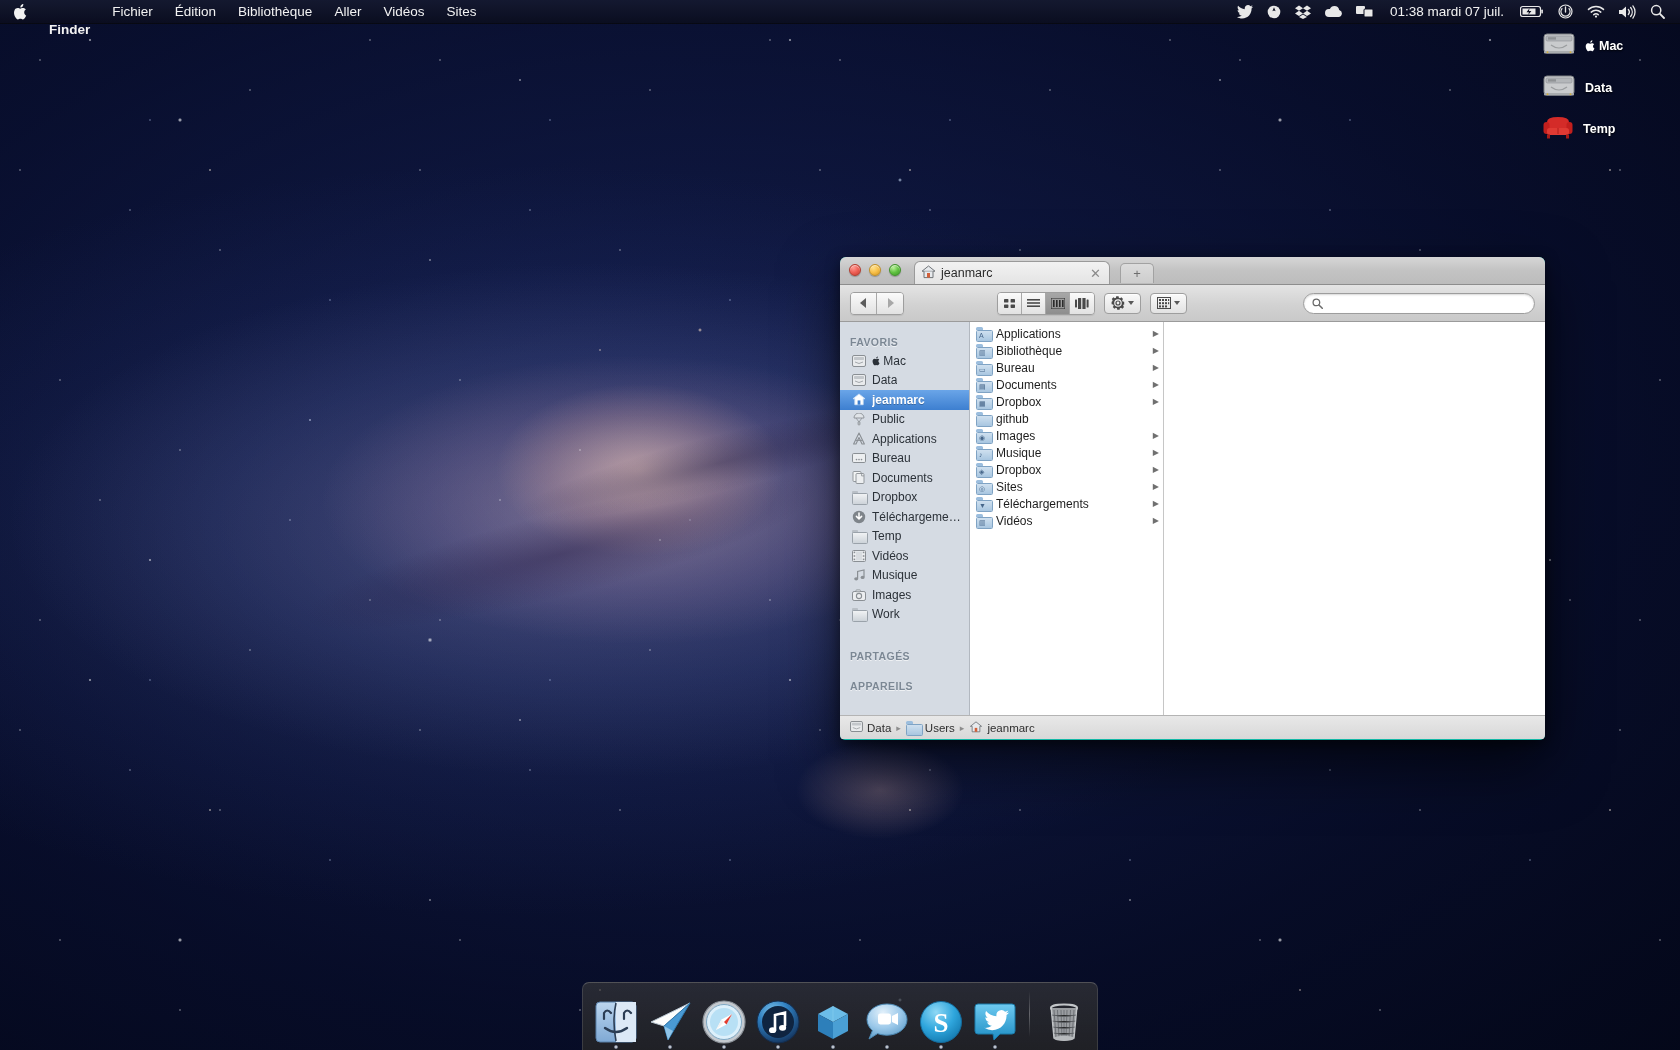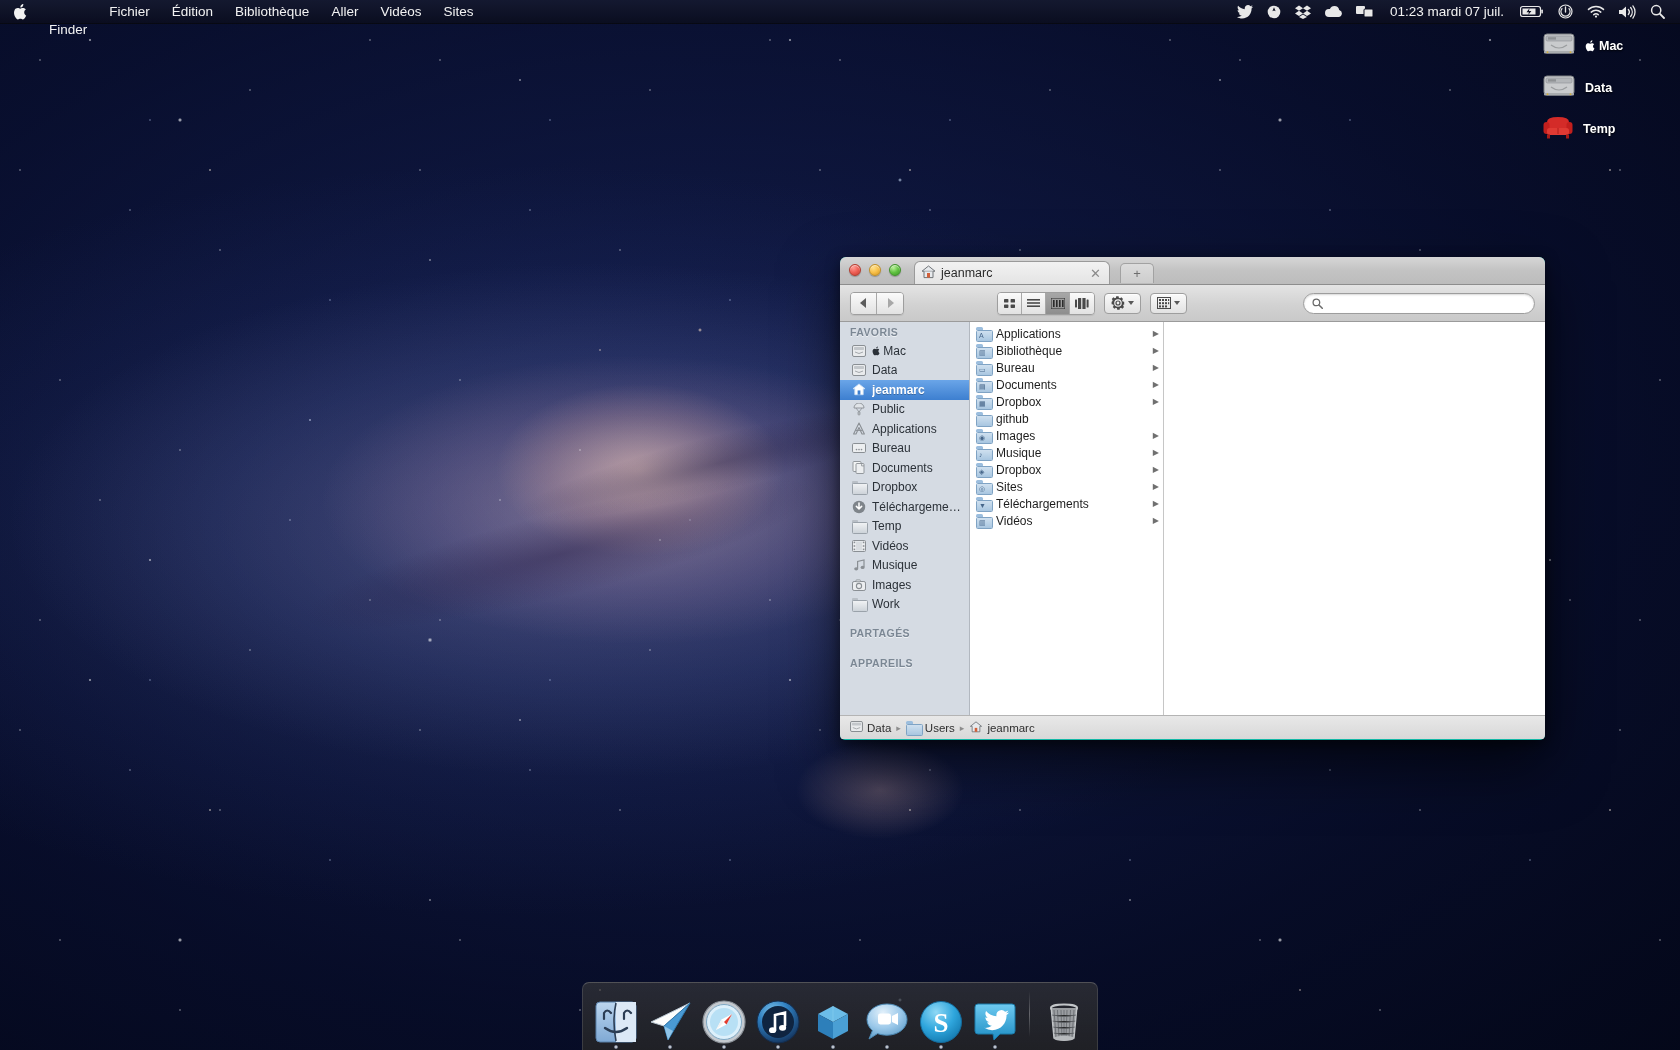--- a/index.html
+++ b/index.html
@@ -80,21 +80,21 @@
     position:absolute; top:0; left:0; right:0; height:24px;
     background: linear-gradient(to bottom, rgba(22,26,48,0.86) 0%, rgba(10,13,30,0.90) 100%);
     border-bottom:1px solid rgba(0,0,0,0.6);
     display:flex; align-items:center;
     color:#f2f2f2; font-size:13.5px;
     z-index:900;
   }
   .mb-left { display:flex; align-items:center; height:100%; }
   .mb-item { padding:0 11px; height:100%; display:flex; align-items:center; line-height:1; white-space:nowrap; }
   .mb-apple { padding:0 11px 0 13px; font-size:15px; }
-  .mb-bold { font-weight:normal;margin-top:37px; }
+  .mb-bold { font-weight:bold;margin-top:37px; }
   .mb-right { margin-left:auto; display:flex; align-items:center; height:100%; padding-right:8px; }
   .mb-icon { padding:0 7px; height:100%; display:flex; align-items:center; }
   .mb-clock { padding:0 9px; font-size:13.5px; white-space:nowrap; }
 
   
   .desk-icon {
     position:absolute; display:flex; align-items:center; gap:9px;
     color:#fff; font-size:12.5px; font-weight:bold;
     text-shadow:0 1px 2px rgba(0,0,0,.9);
   }
@@ -169,21 +169,21 @@
     display:flex; align-items:center; padding:0 8px; gap:5px;
     box-shadow: inset 0 1px 2px rgba(0,0,0,.16);
   }
   #searchbox input { border:none; outline:none; flex:1; font-size:11.5px; font-family:inherit; background:transparent; color:#333; }
 
   
   #fbody { display:flex; height:393px; }
   #sidebar {
     width:130px; background:#d5dbe3;
     border-right:1px solid #b2b8c0;
-    overflow:hidden;
+    padding-top:10px; overflow:hidden;
     font-size:12px;
   }
   .sb-head {
     font-size:10.5px; font-weight:bold; color:#7b8794; letter-spacing:.4px;
     padding:4px 0 3px 10px; text-shadow:0 1px 0 rgba(255,255,255,.6);
   }
   .sb-item {
     height:19.5px; display:flex; align-items:center; gap:6px;
     padding-left:12px; color:#2b3138; white-space:nowrap; overflow:hidden;
   }
@@ -303,21 +303,21 @@
       <svg width="17" height="12" viewBox="0 0 17 12">
           <path fill="#e8e8e8" d="M13.5 11H4a4 4 0 0 1 0-8 4.4 4.4 0 0 1 .9.1A4.9 4.9 0 0 1 9.4 0a4.9 4.9 0 0 1 4.8 4.1A3.5 3.5 0 0 1 13.5 11z"></path>
         </svg>
     </div>
     <div class="mb-icon">
       <svg width="18" height="14" viewBox="0 0 18 14">
           <rect x="0" y="1" width="9" height="8" rx="1" fill="#e8e8e8"></rect>
           <rect x="8" y="4" width="9" height="8" rx="1" fill="#e8e8e8" stroke="#0a0d1e" stroke-width="1"></rect>
         </svg>
     </div>
-    <div class="mb-clock">01:23   mardi 07 juil.</div>
+    <div class="mb-clock">01:38   mardi 07 juil.</div>
     <div class="mb-icon">
       <svg width="24" height="13" viewBox="0 0 24 13">
           <rect x="0.5" y="1.5" width="20" height="10" rx="2.2" fill="none" stroke="#e8e8e8" stroke-width="1.2"></rect>
           <rect x="2.5" y="3.5" width="13" height="6" fill="#e8e8e8"></rect>
           <path d="M9.5 3.2 L6.5 7.2 h2.4 l-.7 2.8 3.2-4.1H9z" fill="#0a0d1e"></path>
           <rect x="21.3" y="4.5" width="1.6" height="4" rx="0.7" fill="#e8e8e8"></rect>
         </svg>
     </div>
     <div class="mb-icon">
       <svg width="15" height="15" viewBox="0 0 15 15">
@@ -673,21 +673,21 @@
         <span class="sb-lbl">Images</span>
       </div>
 
       <div class="sb-item">
         <span class="sb-ico">
             <span class="sb-folder"></span>
           </span>
         <span class="sb-lbl">Work</span>
       </div>
 
-      <div class="sb-head" style="margin-top:9px;">PARTAGÉS</div>
+      <div class="sb-head" style="margin-top:22px;">PARTAGÉS</div>
       <div class="sb-head" style="margin-top:11px;">APPAREILS</div>
     </div>
 
     <div id="colview">
       <div id="col1">
 
         <div class="fr">
           <span class="folder">
               <span class="gl">A</span>
             </span>

